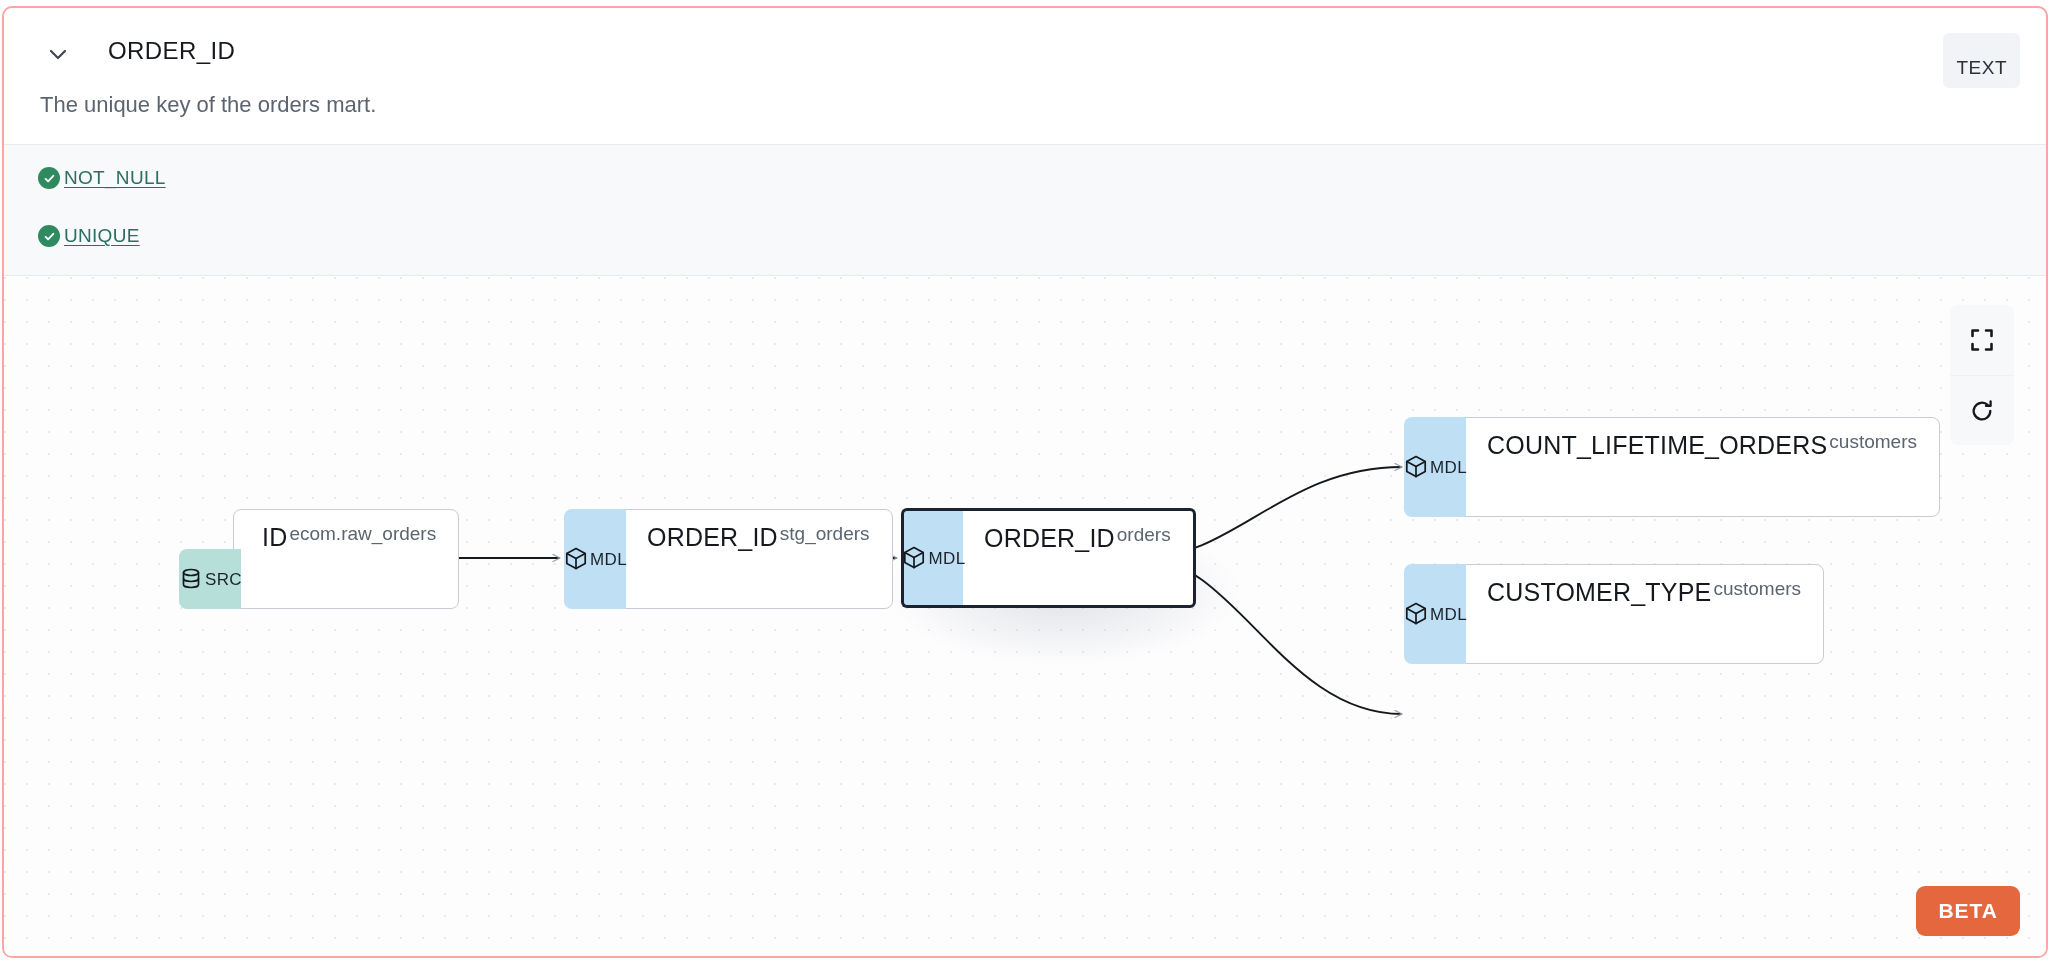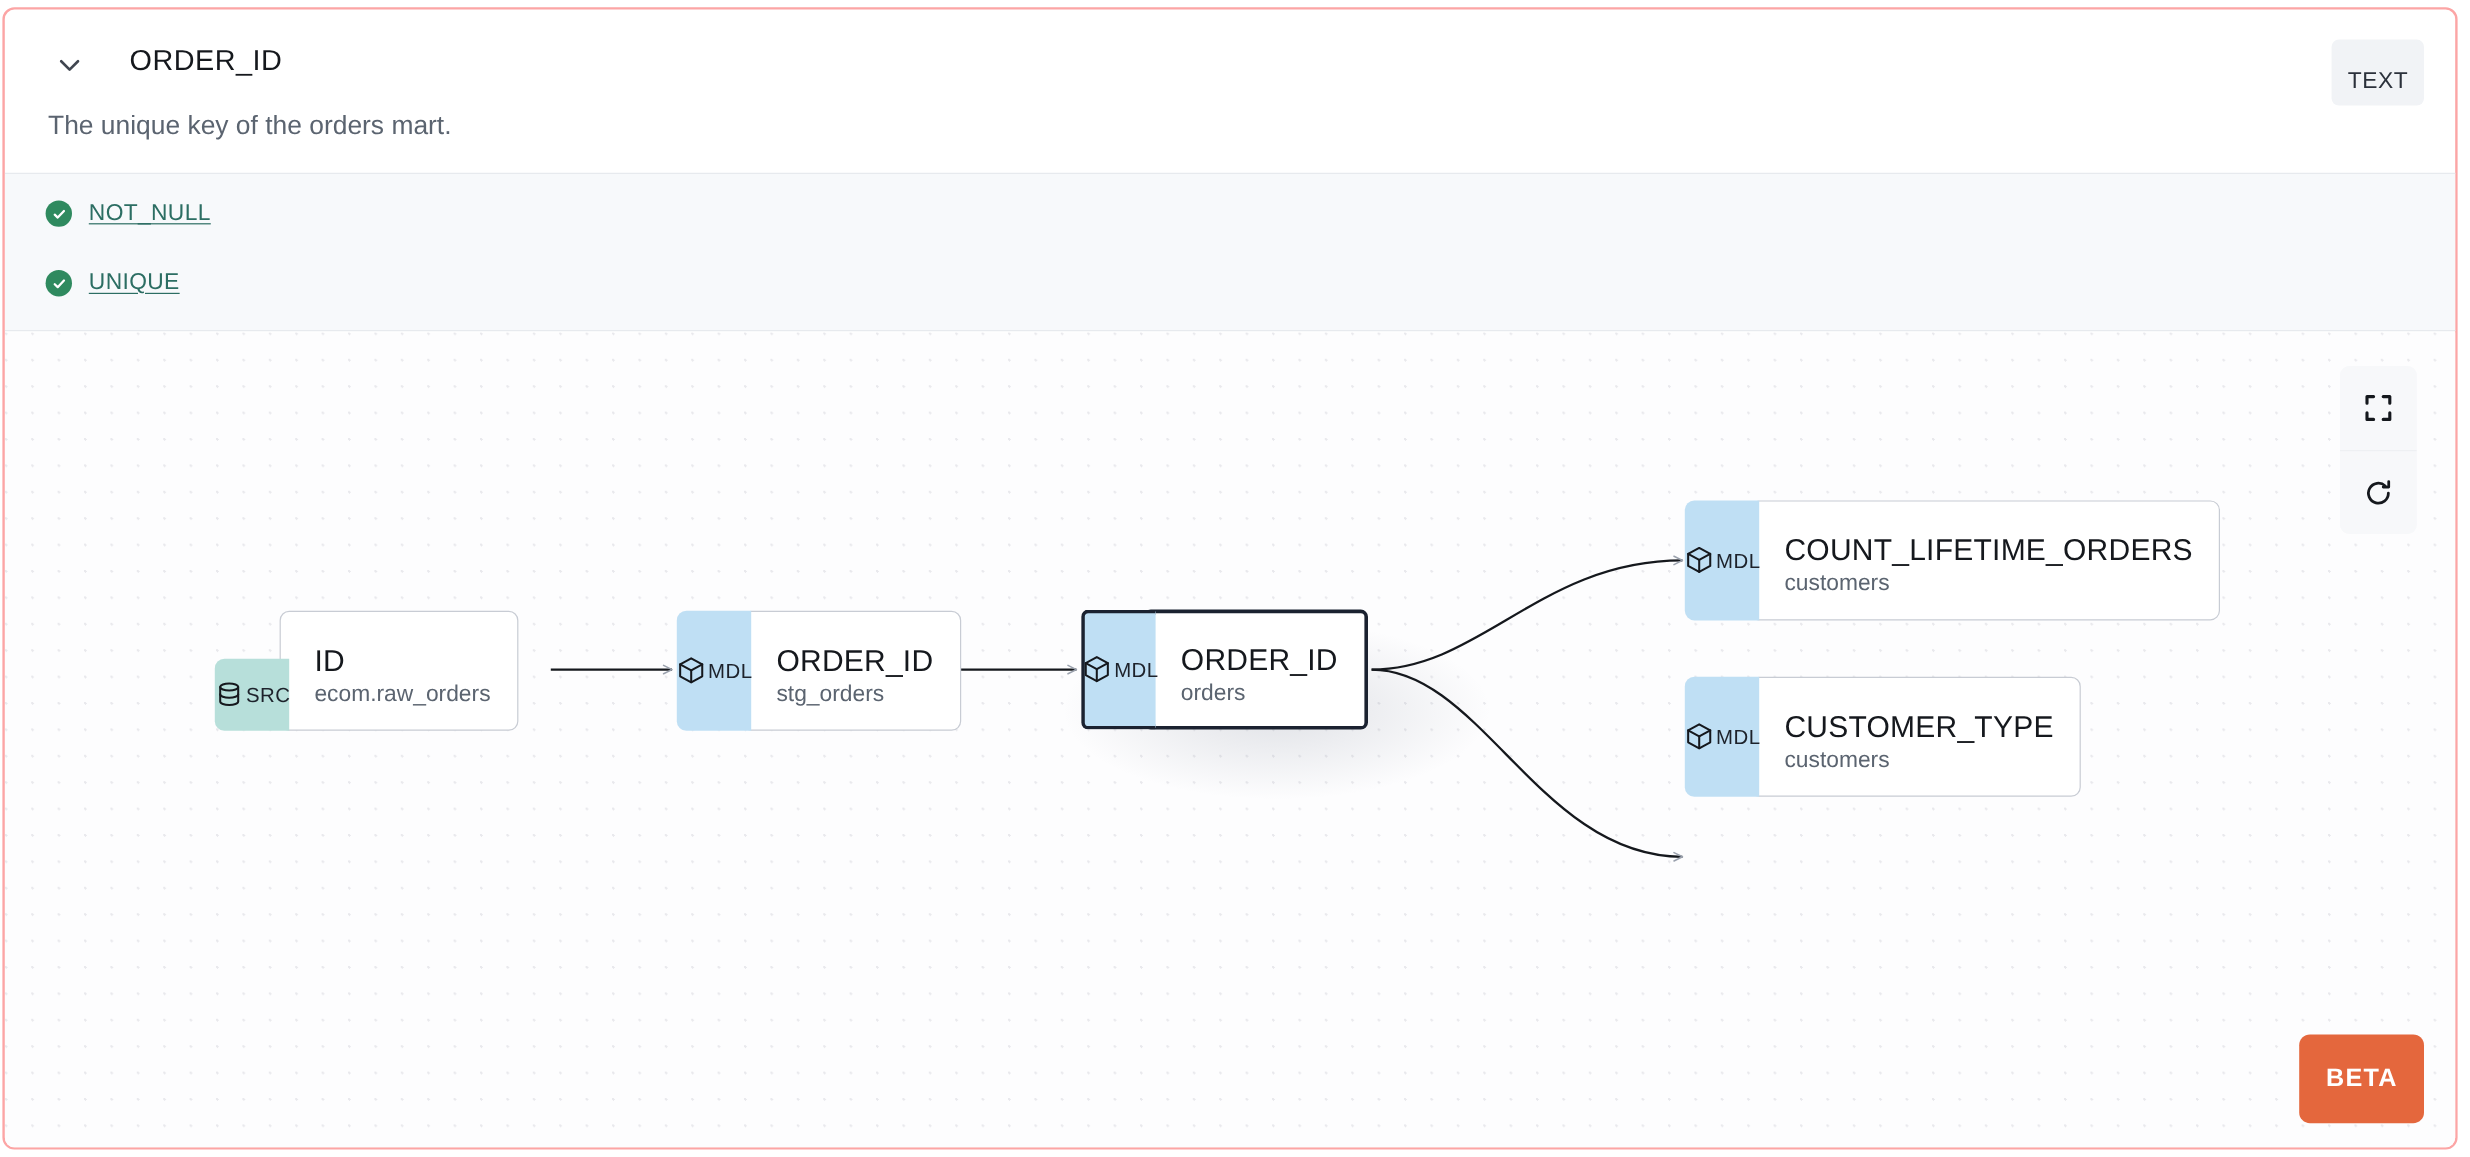--- a/index.html
+++ b/index.html
@@ -68,21 +68,21 @@
     height: 132px;
     background: #f7f9fb;
     border-top: 1px solid #e7eaee;
     border-bottom: 1px solid #e7eaee;
   }
   .test-row {
     position: absolute;
     left: 34px;
     display: flex;
     align-items: center;
-    gap: 14px;
+    gap: 4px;
   }
   .test-row.r0 { top: 22px; }
   .test-row.r1 { top: 80px; }
   .check {
     width: 22px; height: 22px;
     border-radius: 50%;
     background: #2f8a5f;
     display: flex; align-items: center; justify-content: center;
     flex: none;
   }
@@ -140,21 +140,21 @@
     line-height: 1;
   }
   .node .kind svg { display: block; }
   .node .body {
     background: #ffffff;
     border: 1px solid #c8ccd4;
     border-radius: 8px;
     margin-left: -8px;
     padding: 13px 22px 5px 28px;
     display: flex;
-    flex-direction: column;
+    flex-direction: row;
     justify-content: center;
     gap: 2px;
   }
   .node .nname {
     font-size: 25px;
     color: #15181d;
     letter-spacing: .2px;
     white-space: nowrap;
   }
   .node .nsub {
@@ -207,21 +207,21 @@
 
   
   .beta {
     position: absolute;
     right: 28px; bottom: 22px;
     background: #e4673d;
     color: #ffffff;
     font-size: 21px;
     font-weight: bold;
     letter-spacing: 1px;
-    padding: 25px 22px;
+    padding: 13px 22px;
     border-radius: 9px;
     z-index: 8;
     cursor: pointer;
   }
 </style>
 </head>
 <body>
 
 <div class="card">
 

